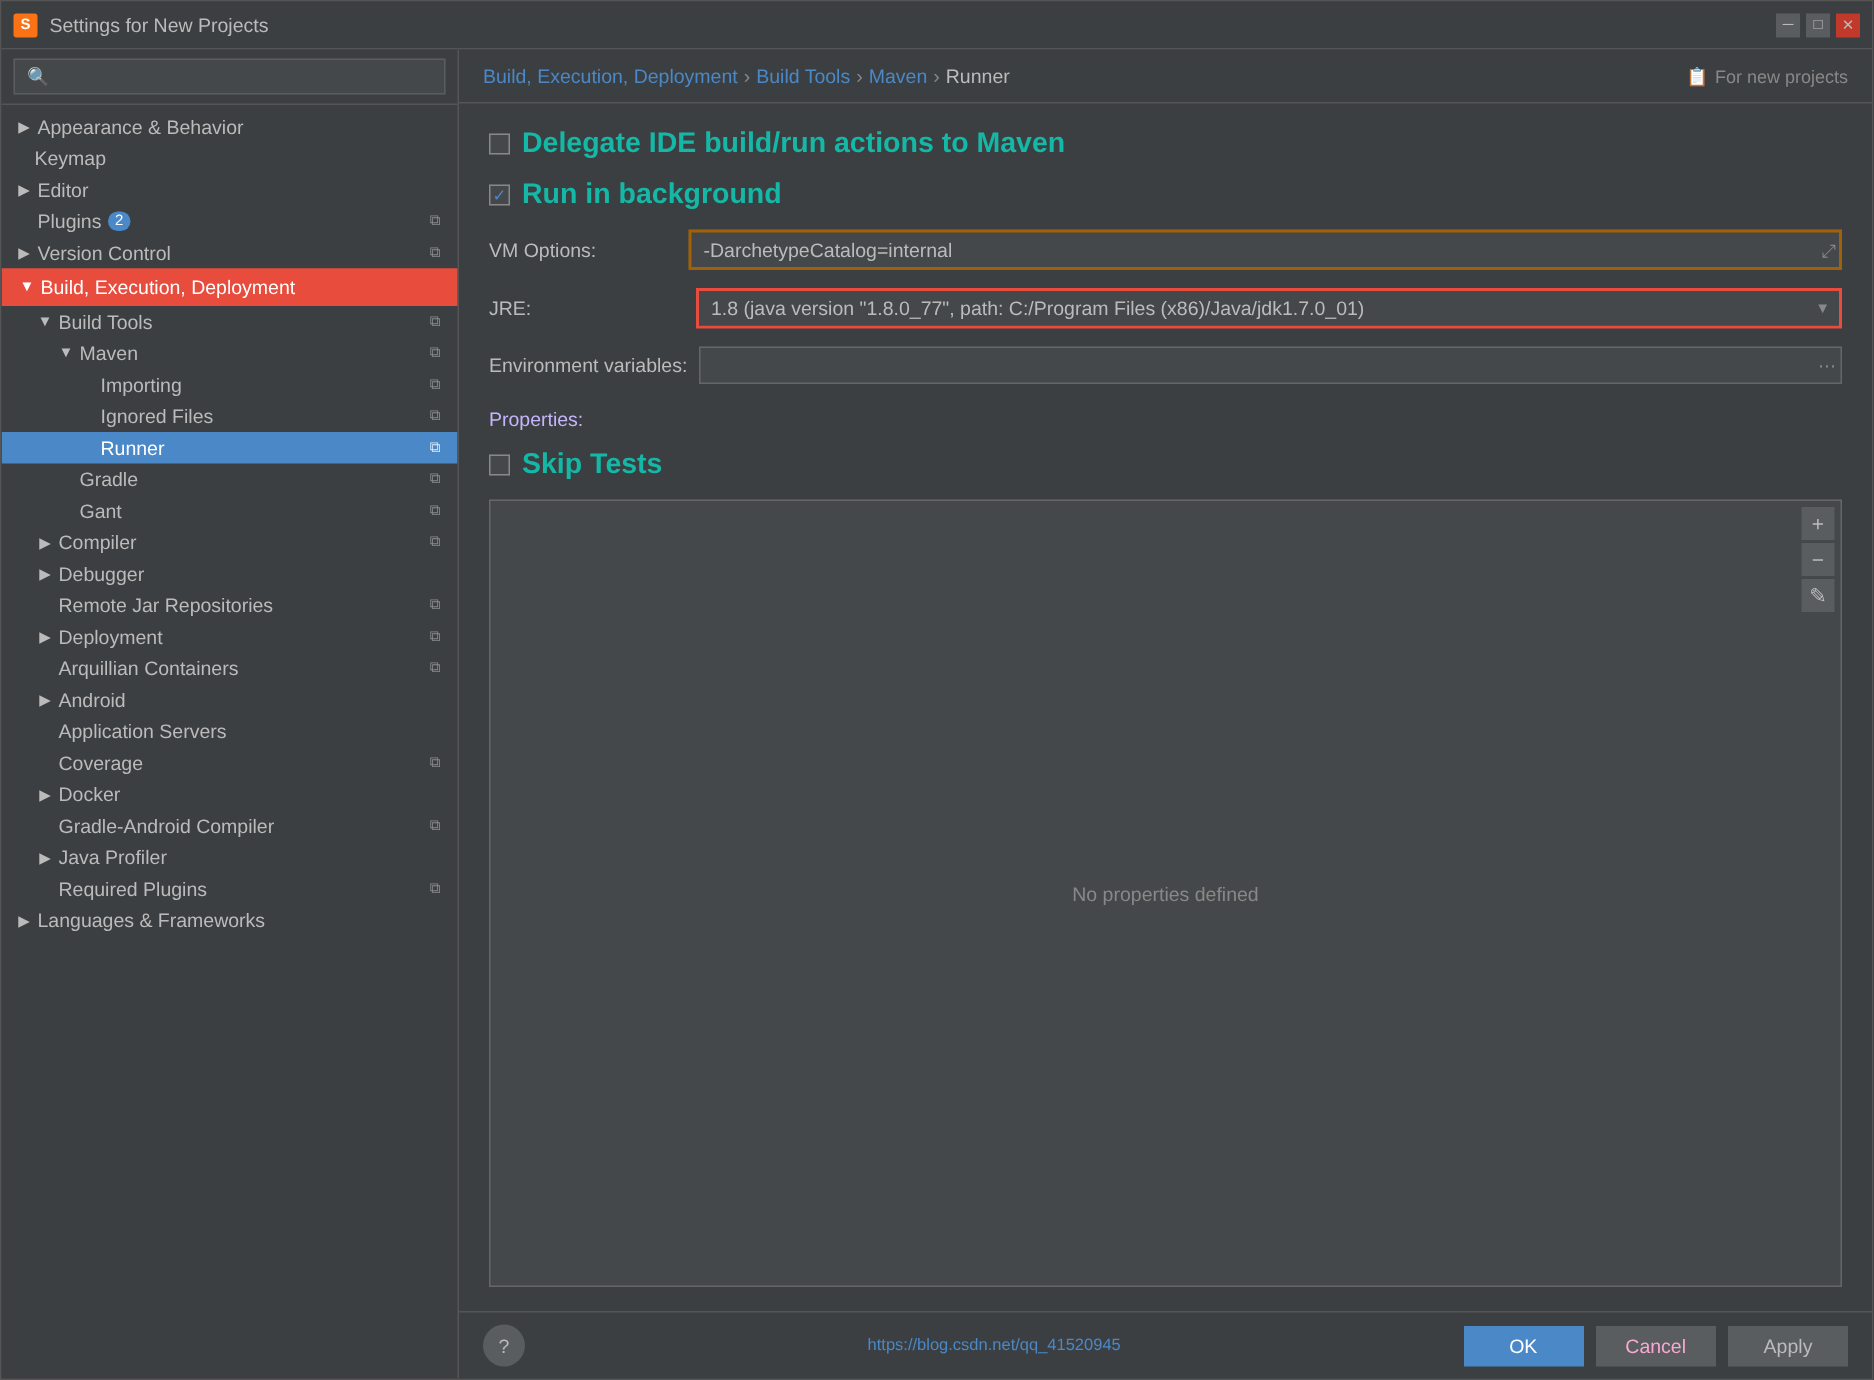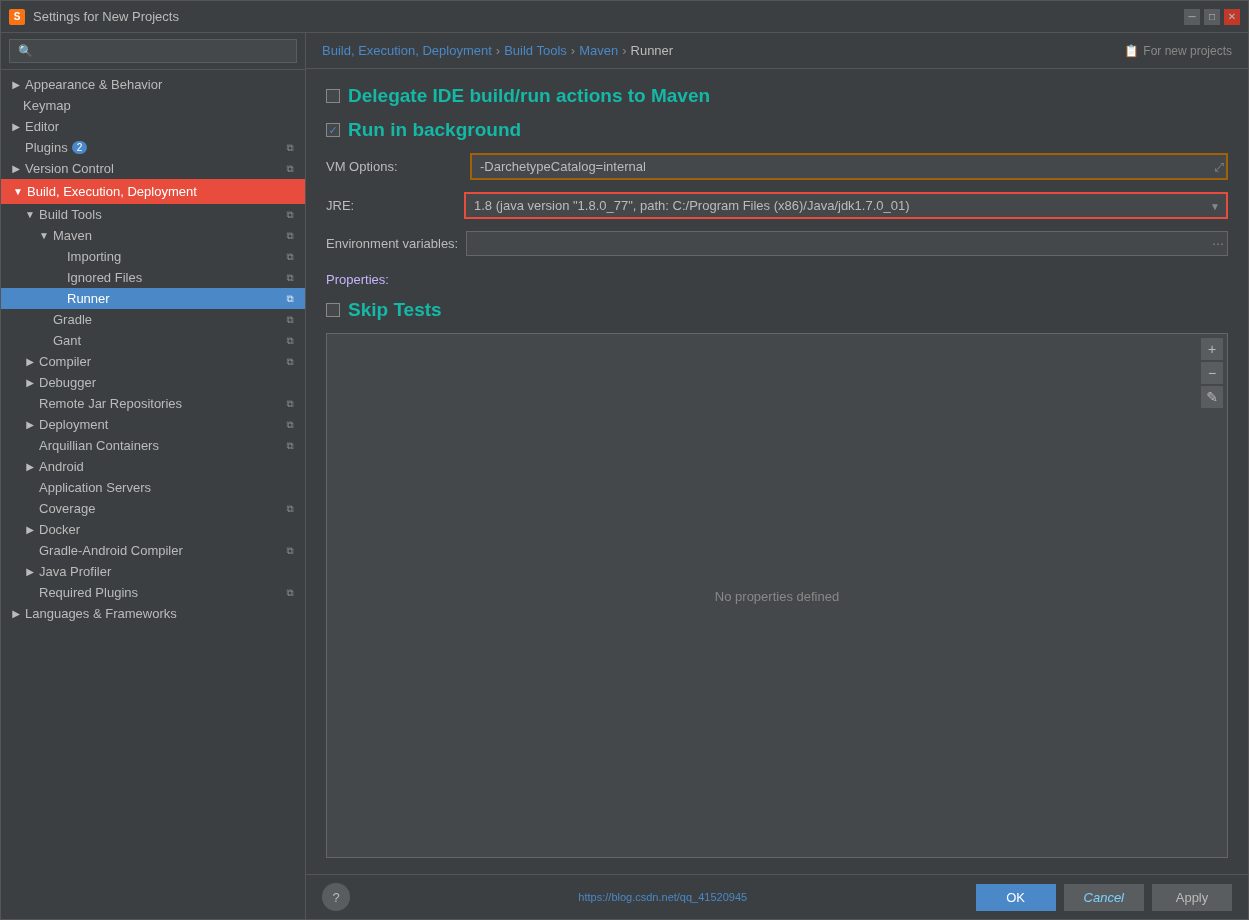--- a/index.html
+++ b/index.html
@@ -214,21 +214,21 @@
       color: #4a88c7;
     }
     .checkbox-label {
       color: #14b8a6;
       font-size: 19px;
       font-weight: bold;
     }
     .field-row {
       display: flex;
       align-items: center;
-      gap: 14px;
+      gap: 3px;
     }
     .field-label {
       color: #bbbbbb;
       font-size: 13px;
       min-width: 130px;
     }
     .field-input-wrap {
       flex: 1;
       position: relative;
     }
@@ -371,22 +371,21 @@
       cursor: pointer;
       font-size: 13px;
       min-width: 80px;
     }
     .btn-ok {
       background: #4a88c7;
       color: #ffffff;
     }
     .btn-cancel {
       background: #5a5d5f;
-      color: #7dd3fc;
-      font-style: italic;
+      color: #f9a8d4;
     }
     .btn-apply {
       background: #5a5d5f;
       color: #bbb;
     }
     .help-btn {
       width: 28px;
       height: 28px;
       background: #5a5d5f;
       border: none;

